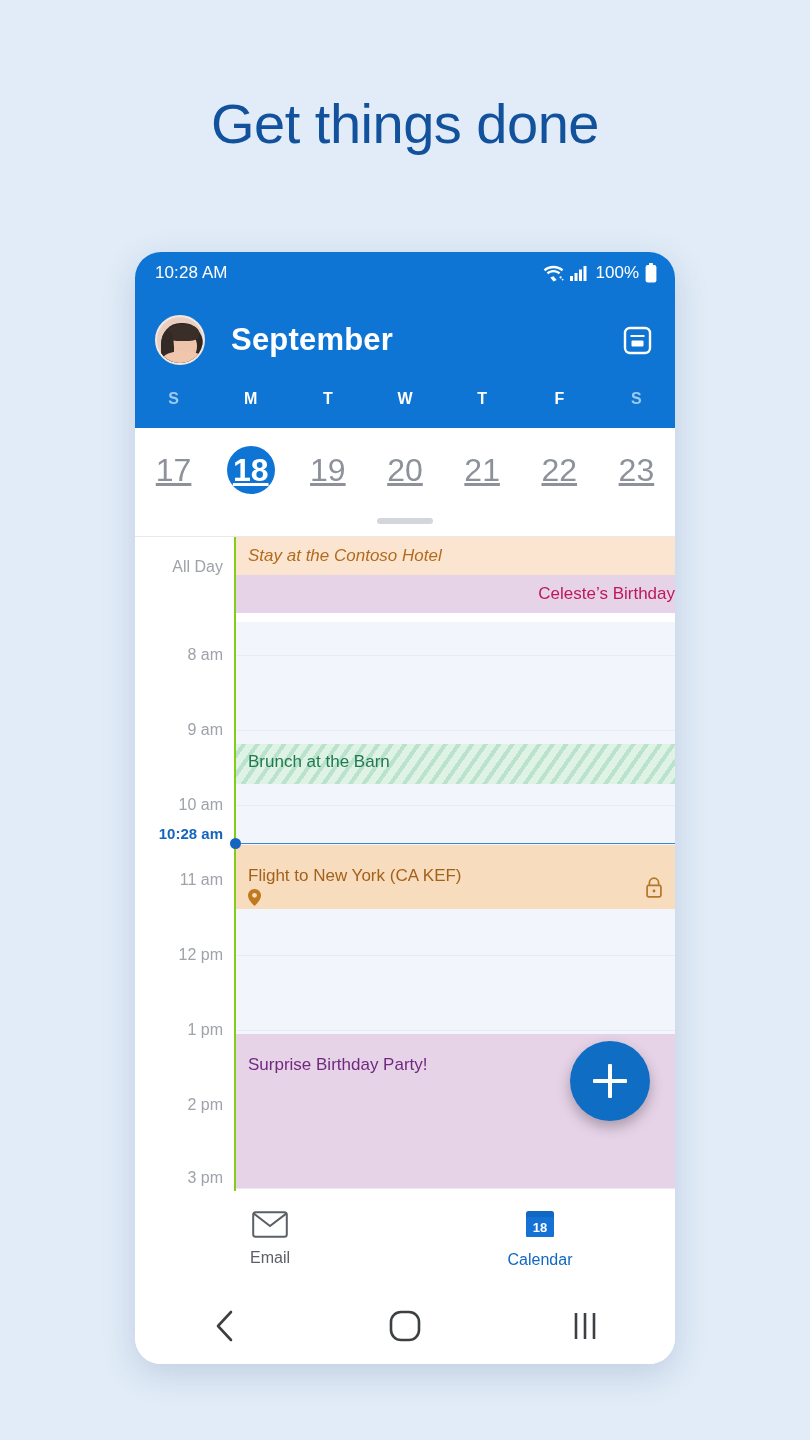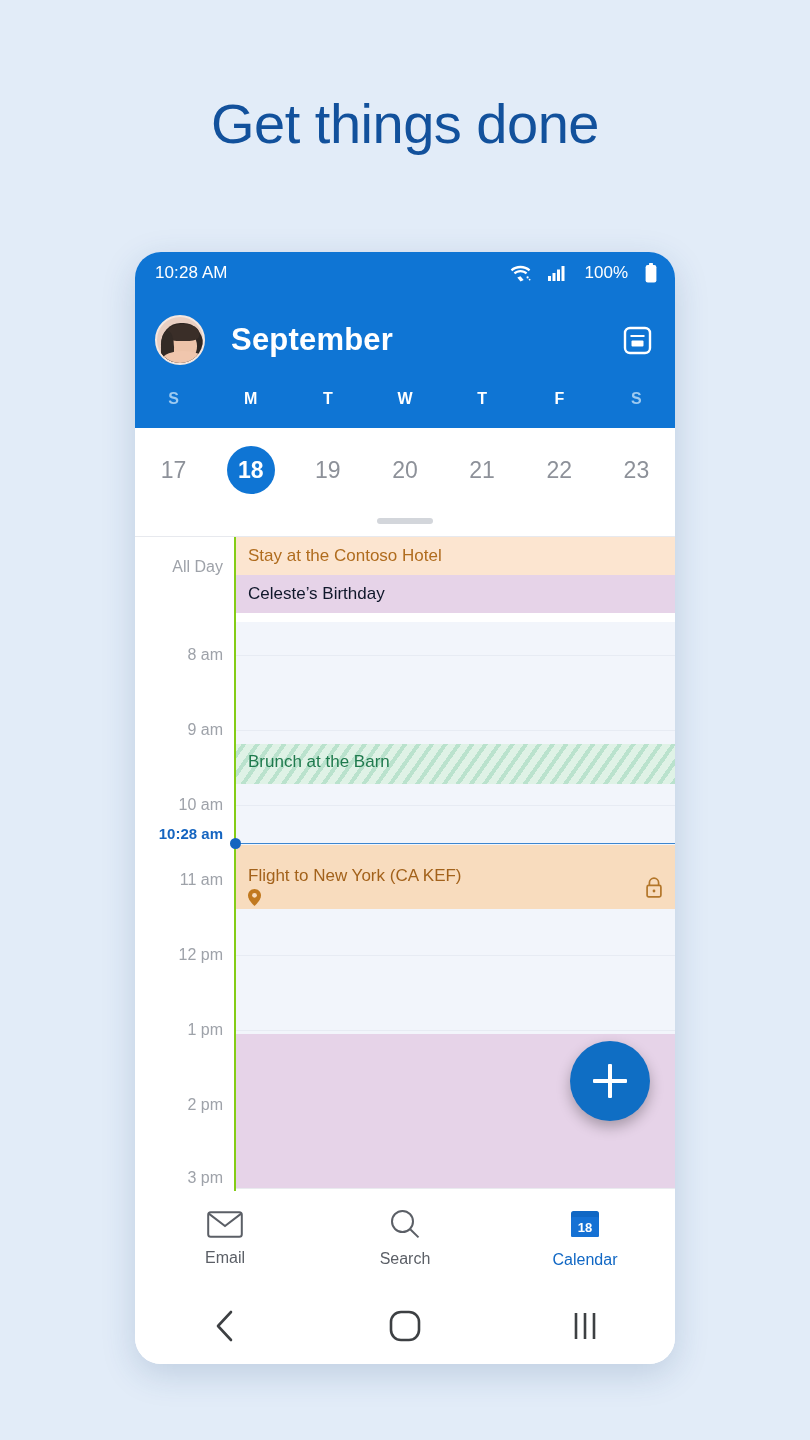--- a/index.html
+++ b/index.html
@@ -44,21 +44,21 @@
     height: 42px;
     background: #0f75d4;
     color: #ffffff;
     display: flex;
     align-items: center;
     padding: 0 18px 0 20px;
   }
   .status-time { font-size: 17px; letter-spacing: 0.1px; }
   .status-right {
     margin-left: auto;
-    display: flex; align-items: center; gap: 17px;
+    display: flex; align-items: center; gap: 6px;
   }
   .status-pct { font-size: 17px; }
   .ic { display: inline-flex; align-items: center; }
 
   
   .appheader {
     background: #0f75d4;
     padding: 10px 18px 0 20px;
   }
   .appheader-row {
@@ -127,21 +127,21 @@
     display: flex;
     padding: 18px 0 8px 0;
   }
   .datestrip .dcell {
     flex: 1; display: flex; align-items: center; justify-content: center;
     cursor: pointer;
   }
   .datestrip .dnum {
     width: 48px; height: 48px; border-radius: 50%;
     display: flex; align-items: center; justify-content: center;
-    font-size: 23px; color: #8d9199; font-weight: 400;
+    font-size: 32px; color: #8d9199; font-weight: 400; text-decoration: underline;
   }
   .datestrip .dnum.sel {
     background: #0f75d4; color: #ffffff; font-weight: 700;
   }
   .drag-wrap {
     background: #ffffff;
     display: flex; justify-content: center;
     padding: 16px 0 12px 0;
   }
   .drag-handle {
@@ -177,22 +177,22 @@
     position: absolute; left: 101px; top: 0; right: 0;
     z-index: 2;
   }
   .allday-ev {
     height: 38px;
     display: flex; align-items: center;
     padding-left: 12px;
     font-size: 17px;
     cursor: pointer;
   }
-  .allday-ev.hotel { background: #fce5d0; color: #b06c1e; }
-  .allday-ev.bday  { background: #e6d3e8; color: #0f172a; }
+  .allday-ev.hotel { background: #fce5d0; color: #b06c1e; font-style: italic; }
+  .allday-ev.bday  { background: #e6d3e8; color: #be185d; justify-content: flex-end; }
 
   .timegrid {
     position: absolute; left: 101px; top: 85px; right: 0; bottom: 0;
     background: #f2f5fb;
   }
   .gridline {
     position: absolute; left: 0; right: 0; height: 1px;
     background: #e7ebf3;
   }
   .event {
@@ -425,48 +425,40 @@
           <span class="lock-badge">
             <svg width="18" height="21" viewBox="0 0 18 21">
               <path d="M4.4 8.6V5.8a4.6 4.6 0 0 1 9.2 0v2.8" fill="none" stroke="#b3762a" stroke-width="1.7"></path>
               <rect x="2.1" y="8.4" width="13.8" height="11.4" rx="1.6" fill="none" stroke="#b3762a" stroke-width="1.7"></rect>
               <circle cx="9" cy="14" r="1.4" fill="#b3762a"></circle>
             </svg>
           </span>
         </div>
 
         <div class="event ev-party" style="top:412px; bottom:0">
+          <div class="etitle">Surprise Birthday Party!</div>
         </div>
       </div>
 
       <div class="fab">
         <span class="plus-h"></span>
         <span class="plus-v"></span>
       </div>
     </div>
 
     <div class="bottomnav">
       <div class="navitem">
         <span>
           <svg width="36" height="27" viewBox="0 0 36 27">
             <rect x="1.2" y="1.2" width="33.6" height="24.6" rx="2.5" fill="none" stroke="#5b5f66" stroke-width="2"></rect>
             <path d="M1.8 2.6L18 15 34.2 2.6" fill="none" stroke="#5b5f66" stroke-width="2"></path>
           </svg>
         </span>
         <span class="nlabel">Email</span>
       </div>
-      <div class="navitem">
-        <span>
-          <svg width="32" height="30" viewBox="0 0 32 30">
-            <circle cx="13.5" cy="12.5" r="10.5" fill="none" stroke="#5b5f66" stroke-width="2"></circle>
-            <line x1="21.2" y1="20.2" x2="29.5" y2="28.4" stroke="#5b5f66" stroke-width="2"></line>
-          </svg>
-        </span>
-        <span class="nlabel">Search</span>
-      </div>
       <div class="navitem active">
         <span>
           <svg width="32" height="31" viewBox="0 0 32 31">
             <rect x="2" y="2" width="28" height="26" rx="2.5" fill="#1067c4"></rect>
             <rect x="2" y="8" width="28" height="20" rx="1.5" fill="#1571d4"></rect>
             <text x="16" y="23" font-family="Liberation Sans, sans-serif" font-size="13" font-weight="700" fill="#ffffff" text-anchor="middle">18</text>
           </svg>
         </span>
         <span class="nlabel">Calendar</span>
       </div>

